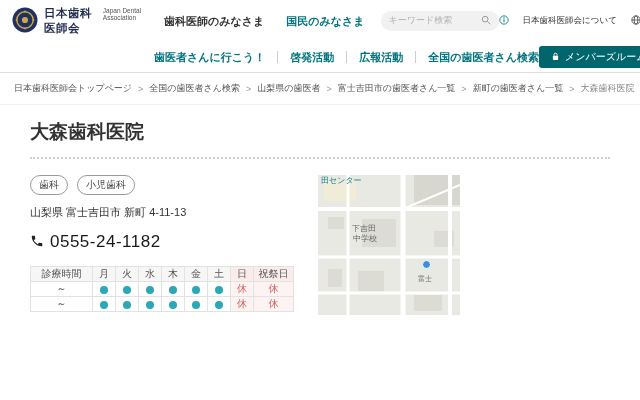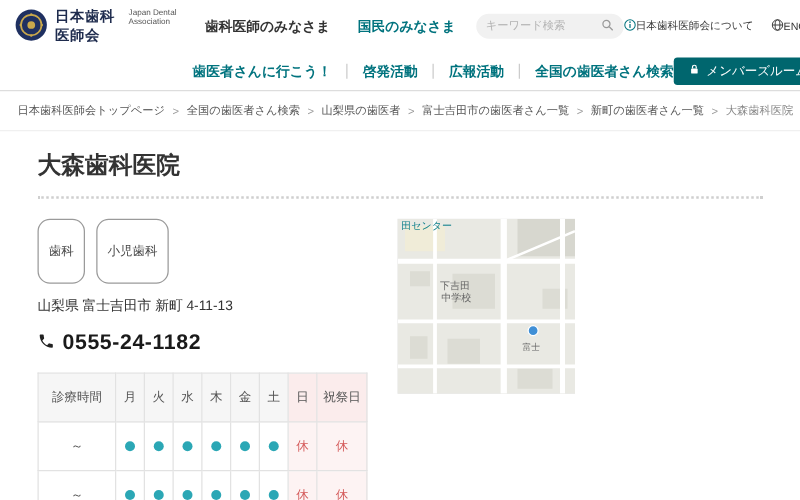--- a/index.html
+++ b/index.html
@@ -12,46 +12,46 @@
   .brand-text{display:flex;flex-direction:row}
   .brand-title{font-size:11.5px;font-weight:bold;color:#1f2c4e;letter-spacing:.5px}
   .brand-sub{font-size:6.5px;color:#555;margin-top:1px}
   .audience-nav{display:flex;align-items:center;gap:22px;margin-left:10px}
   .aud-link{font-size:11px;font-weight:bold;color:#333;cursor:pointer;white-space:nowrap}
   .aud-link.active{color:#00737e}
   .search-box{display:flex;align-items:center;background:#f1f1f1;border-radius:10px;height:20px;width:118px;padding:0 8px;margin-left:16px;flex:none}
   .search-box input{flex:1;border:none;background:transparent;outline:none;font-size:9px;font-family:Liberation Mono, monospace;color:#333;min-width:0}
   .search-box input::placeholder{color:#b3b3b3}
   .utility{margin-left:auto;display:flex;align-items:center;gap:14px}
-  .util-link{display:flex;align-items:center;gap:0;font-size:8.5px;color:#333;cursor:pointer;white-space:nowrap}
+  .util-link{display:flex;align-items:center;gap:14px;font-size:8.5px;color:#333;cursor:pointer;white-space:nowrap}
 
   .header-bottom{display:flex;align-items:center;height:30px;padding:0 12px 0 154px}
   .main-nav{display:flex;align-items:center}
   .nav-link{font-size:11px;color:#00737e;font-weight:bold;cursor:pointer;white-space:nowrap}
   .vsep{width:1px;height:12px;background:#ccc;margin:0 12px}
   .members-btn{margin-left:auto;display:flex;align-items:center;gap:5px;background:#00666e;color:#fff;border:none;height:22px;padding:0 12px;border-radius:3px;font-size:10px;font-family:inherit;cursor:pointer;white-space:nowrap}
 
   .breadcrumb{display:flex;align-items:center;gap:6px;padding:9px 14px;font-size:9px;color:#555;border-bottom:1px solid #f0f0f0;white-space:nowrap;overflow:hidden}
   .bc-link{color:#555;cursor:pointer}
   .bc-sep{color:#999}
   .bc-current{color:#888}
 
   main{padding:14px 30px 0}
   .clinic-title{font-size:19px;font-weight:bold;color:#333;margin-bottom:12px}
   .dotted-divider{border-top:2px dotted #cfcfcf;margin-bottom:16px}
   .content-cols{display:flex;gap:12px}
   .info-col{width:276px;flex:none}
   .tag-row{margin-bottom:10px}
-  .tag{display:inline-block;border:1px solid #9a9a9a;border-radius:10px;padding:18px 8px;font-size:10px;color:#444;margin-right:6px}
+  .tag{display:inline-block;border:1px solid #9a9a9a;border-radius:10px;padding:2px 8px;font-size:10px;color:#444;margin-right:6px}
   .address{font-size:11px;color:#333;margin-bottom:12px}
   .phone-row{display:flex;align-items:center;gap:6px;margin-bottom:14px}
-  .phone-number{font-size:17px;font-weight:bold;color:#1a1a1a;letter-spacing:.5px}
+  .phone-number{font-size:17px;font-weight:normal;color:#1a1a1a;letter-spacing:.5px}
 
   table.hours{border-collapse:collapse;font-size:10px}
-  .hours th,.hours td{border:1px solid #e2e2e2;text-align:center;padding:12px 3px;font-weight:normal;color:#555}
+  .hours th,.hours td{border:1px solid #e2e2e2;text-align:center;padding:0 3px;font-weight:normal;color:#555}
   .hours th{background:#f6f6f6}
   .hours th.closed-col{background:#fbecec}
   .hours .c-time{width:62px}
   .hours .c-day{width:23px}
   .hours .c-holiday{width:40px}
   .hours td.closed-cell{background:#fdf3f3;color:#d45a5a}
   .hours td.time-cell{color:#333}
   .dot{display:inline-block;width:8px;height:8px;border-radius:50%;background:#2ba7b5;vertical-align:middle}
 
   .noimage-box{width:138px;height:140px;flex:none;background:#dde8ee;display:flex;align-items:center;justify-content:center;color:#8b8b8b;font-size:11px}

